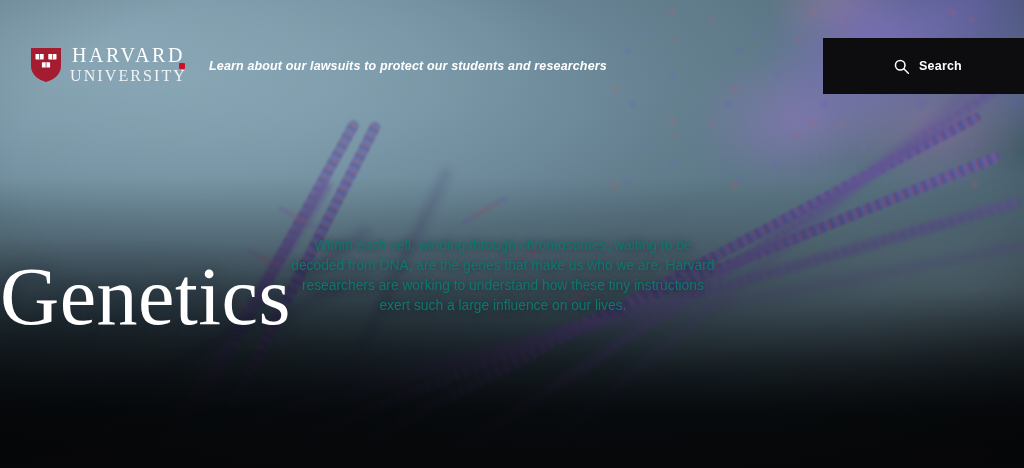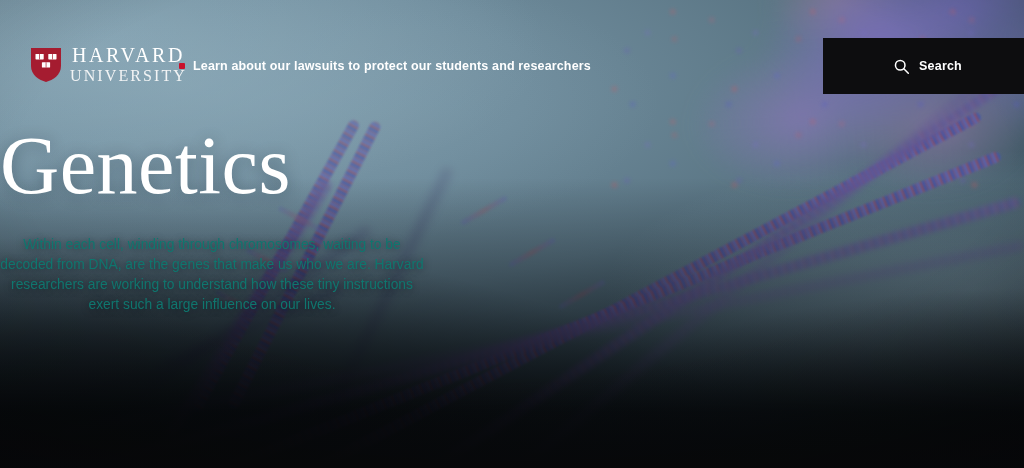--- a/index.html
+++ b/index.html
@@ -108,39 +108,39 @@
   .wordmark { display:flex; flex-direction:column; align-items:center; line-height:1; }
   .wordmark .w1 {
     font-family:"Liberation Serif", serif; font-size:20px; letter-spacing:2.6px;
     color:#ffffff; font-weight:400;
   }
   .wordmark .w2 {
     font-family:"Liberation Serif", serif; font-size:16px; letter-spacing:2.1px;
     color:#f2f4f5; margin-top:3px;
   }
 
-  .alert { position:absolute; left:170px; top:21px; display:flex; align-items:center; gap:8px; text-decoration:none; }
+  .alert { position:absolute; left:170px; top:21px; display:flex; align-items:center; gap:24px; text-decoration:none;font-style:italic; }
   .alert-dot { width:6px; height:6px; background:#c9102b; border-radius:1px; flex:none; }
   .alert-text { font-size:12.5px; font-weight:700; color:#ffffff; letter-spacing:.15px; white-space:nowrap; }
 
   .navblock {
     position:absolute; right:0; top:0; width:210px; height:56px;
     background:#0d0d0f; display:flex; align-items:center;
   }
   .navbtn {
     flex:1; height:56px; display:flex; align-items:center; justify-content:center; gap:9px;
     background:none; border:0; cursor:pointer; color:#fff;
     font-family:"Liberation Sans", sans-serif; font-size:12.5px; font-weight:700; letter-spacing:.2px;
   }
   .navdiv { width:1px; height:56px; background:#3a3a41; flex:none; }
   .ico { width:17px; height:17px; flex:none; display:block; }
 
   
   .hero { position:absolute; left:0; top:56px; width:1024px; height:412px; z-index:10;
-          display:flex; flex-direction:column; }
+          display:flex; flex-direction:row; align-items:center; }
   .hero-title {
     font-family:"Liberation Serif", serif; font-weight:400; font-size:82px;
     color:#ffffff; letter-spacing:.5px; line-height:1; margin-top:69px;
     text-shadow:0 2px 16px rgba(10,20,30,.32);
   }
   .hero-desc {
     width:424px; margin-top:28px; text-align:center;
     font-size:13.8px; line-height:20px; color:#0f766e; font-weight:400;
     text-shadow:0 1px 7px rgba(8,16,24,.5);
   }

